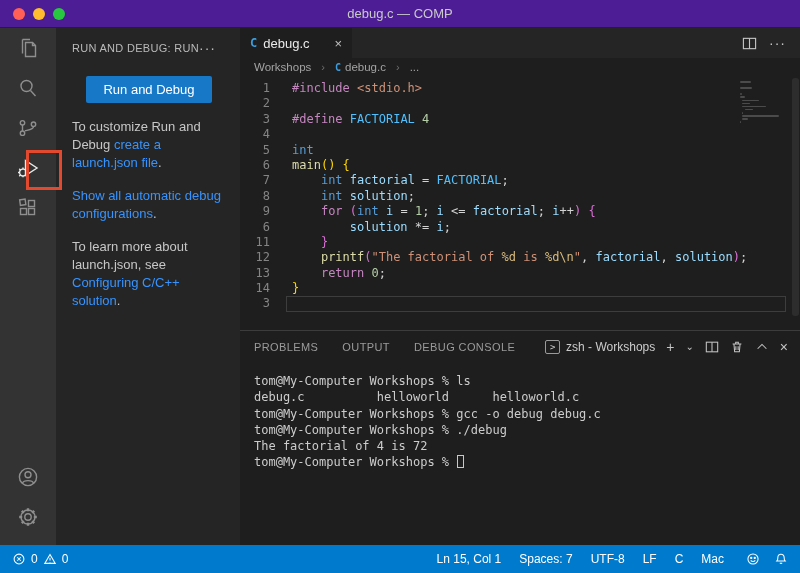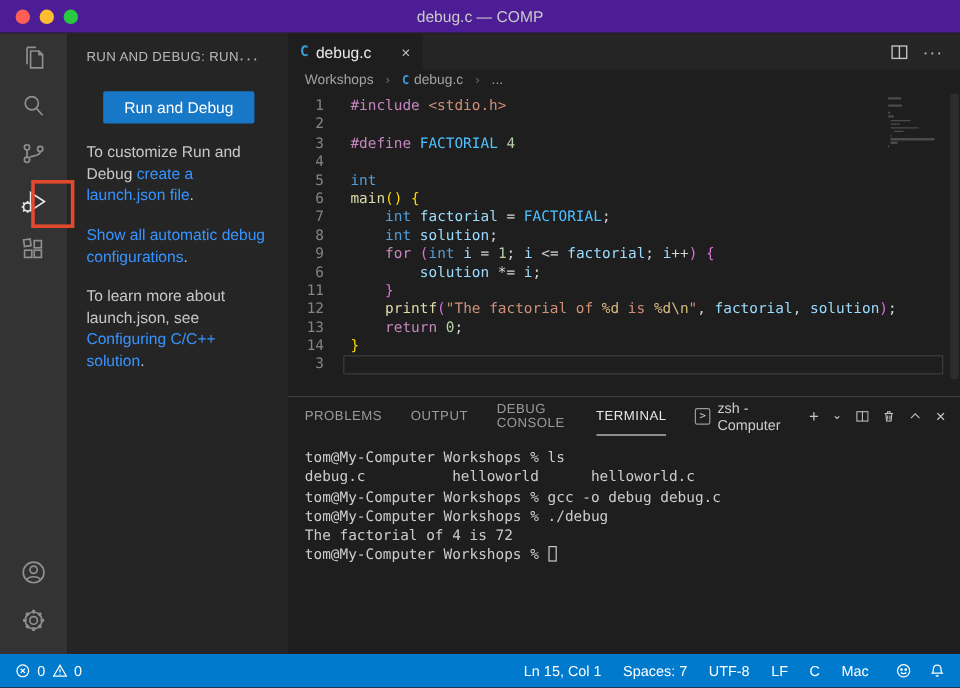--- a/index.html
+++ b/index.html
@@ -233,26 +233,25 @@
         </div>
       <div class="scroll-thumb"></div>
     </div>
 
     <div class="panel">
       <div class="panel-header">
         <div id="panel-tabs" style="display:flex;">
             <div class="ptab">PROBLEMS</div>
             <div class="ptab">OUTPUT</div>
             <div class="ptab">DEBUG CONSOLE</div>
-            <div class="ptab active">TERMINAL</div>
           </div>
         <div class="panel-actions">
           <div class="shell">
             <span class="term-badge">&gt;</span>
-            <span>zsh - Computer</span>
+            <span>zsh - Workshops</span>
           </div>
           <span class="pa-glyph">+</span>
           <span class="pa-glyph small">⌄</span>
           <svg viewBox="0 0 16 16">
               <rect x="1.5" y="2.5" width="13" height="11"></rect>
               <path d="M8 2.5v11"></path>
             </svg>
           <svg viewBox="0 0 16 16">
               <path d="M3 4.5h10M6.5 4.5v-2h3v2M4.5 4.5l.8 9h5.4l.8-9M6.7 7v4.5M9.3 7v4.5"></path>
             </svg>

